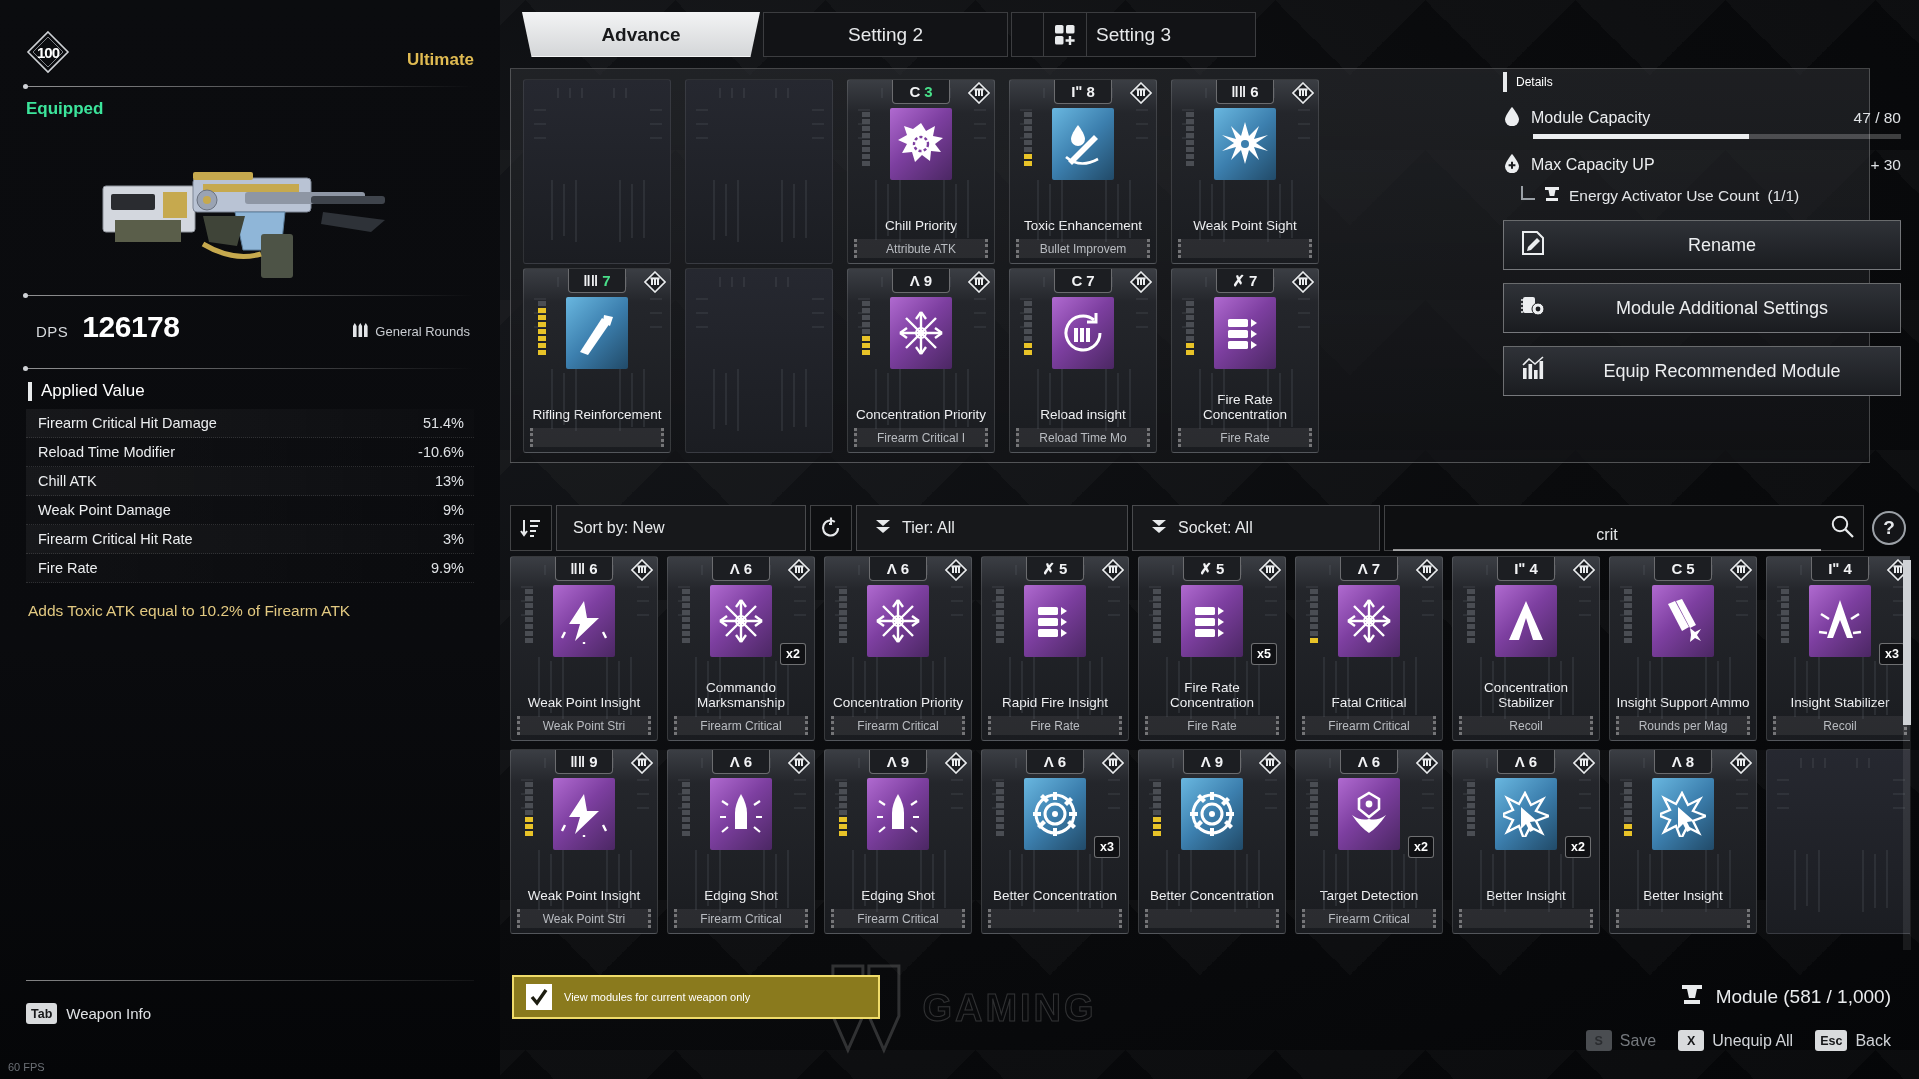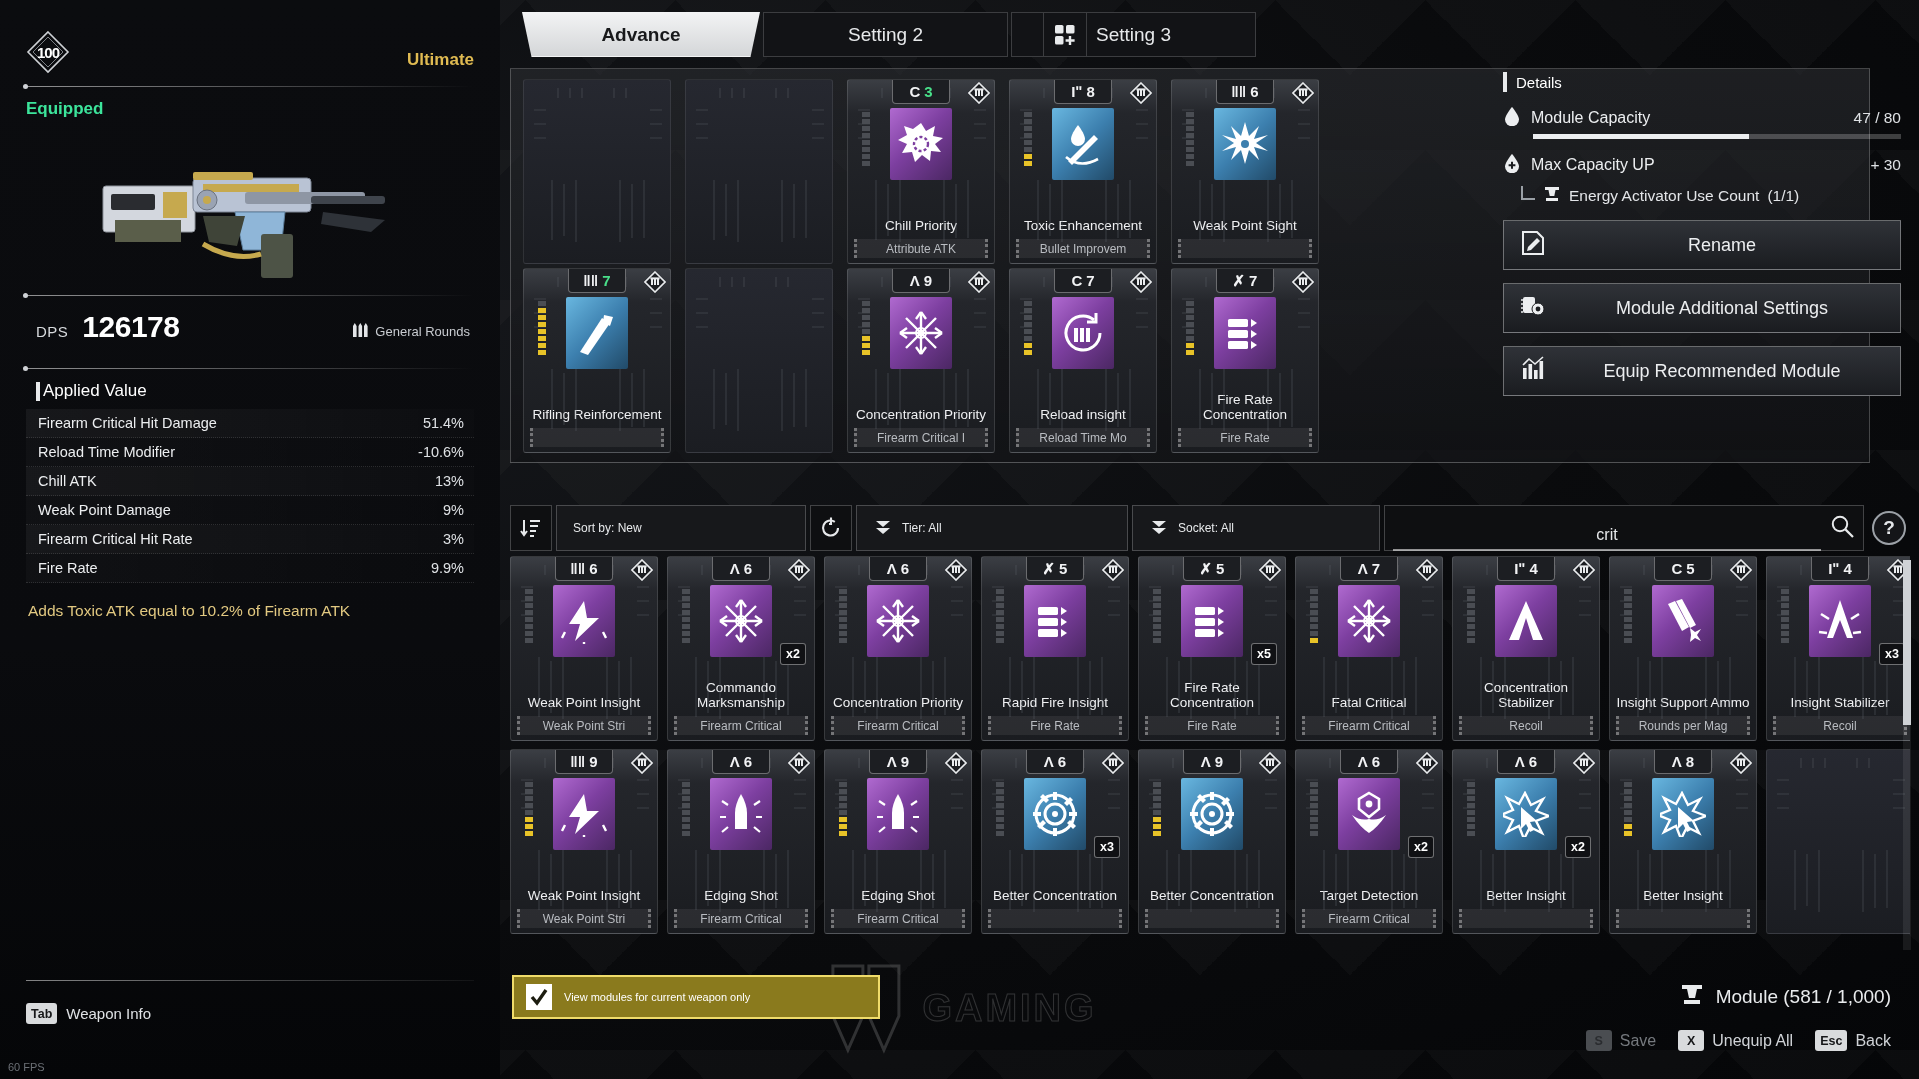--- a/index.html
+++ b/index.html
@@ -45,21 +45,21 @@
 
   .equipped{ color:#3ce49b; font-size:17px; font-weight:600; margin-top:12px;}
 
   .weapon-img{ height:150px; margin: 14px 0 6px 0; display:flex;align-items:center;justify-content:center;}
 
   .dps-row{ display:flex; align-items:baseline; gap:14px; padding: 14px 4px 12px 10px; }
   .dps-label{ font-size:15px; color:#d7dadd; letter-spacing:.5px;}
   .dps-val{ font-size:30px; font-weight:700; color:#fff; letter-spacing:-.5px;}
   .ammo{ margin-left:auto; display:flex; align-items:center; gap:7px; font-size:13px; color:#c9ccd1;}
 
-  .sec-title{ display:flex; align-items:center; gap:3px; font-size:17px; color:#fff; margin:12px 0 8px 10px;}
+  .sec-title{ display:flex; align-items:center; gap:9px; font-size:17px; color:#fff; margin:12px 0 8px 2px;}
   .sec-title .bar{ width:4px;height:19px; background:#e8eaec; display:inline-block;}
 
   .stat-row{ display:flex; justify-content:space-between; align-items:center;
     padding:6px 10px 6px 12px; font-size:14.5px;
     border-bottom:1px dotted rgba(255,255,255,.13);
     background: linear-gradient(90deg, rgba(255,255,255,.055), rgba(255,255,255,.008));}
   .stat-row:nth-child(even){ background: linear-gradient(90deg, rgba(255,255,255,.025), rgba(255,255,255,0)); }
   .stat-name{ color:#eceef0; }
   .stat-val{ color:#dfe2e5; }
 
@@ -124,42 +124,42 @@
   .mod-name{ margin-top:auto; width:100%; text-align:center; font-size:13.5px; color:#f0f1f3;
     line-height:1.12; padding:0 5px 6px 5px;}
   .mod-tag{ width:calc(100% - 12px); margin:0 6px 5px 6px; height:19px;
     background:rgba(255,255,255,.07); border-left:3px dotted rgba(255,255,255,.35);
     border-right:3px dotted rgba(255,255,255,.35);
     display:flex;align-items:center;justify-content:center;
     font-size:12px; color:#b9bcc1; white-space:nowrap; overflow:hidden;}
 
   
   .details{ position:absolute; right:18px; top:72px; width:398px; }
-  .det-title{ display:flex;align-items:center;gap:9px; font-size:15px; color:#fff; margin-bottom:14px;}
+  .det-title{ display:flex;align-items:center;gap:9px; font-size:12px; color:#fff; margin-bottom:14px;}
   .det-title .bar{ width:4px;height:20px;background:#e8eaec;}
   .det-row{ display:flex; align-items:center; gap:10px; font-size:16px; color:#eceef0; margin-bottom:4px;}
   .det-row .val{ margin-left:auto; color:#dfe2e5; font-size:15.5px;}
   .cap-bar{ height:5px; background:rgba(255,255,255,.22); margin:1px 0 14px 30px; }
   .cap-fill{ height:100%; background:#eceef0; }
   .det-sub{ display:flex;align-items:center;gap:8px; font-size:15.5px; color:#e3e5e8; margin:8px 0 0 18px;}
   .elbow{ width:14px;height:14px; border-left:2px solid #9aa0a6; border-bottom:2px solid #9aa0a6; margin-bottom:7px;}
 
   .det-btn{ margin-top:13px; height:50px; display:flex; align-items:center; gap:14px;
     padding:16px 16px; background: linear-gradient(180deg,#2f3238,#1a1c20);
     border:1px solid rgba(255,255,255,.35); cursor:pointer; position:relative;}
   .det-btn .lbl{ flex:1; text-align:center; font-size:18px; color:#eceef0; }
   .det-btn svg{ width:26px;height:26px; flex:0 0 26px;}
 
   
   .toolbar{ position:absolute; left:510px; top:505px; width:1400px; height:46px;
     display:flex; align-items:stretch; gap:4px; }
   .tb-iconbtn{ width:42px; background:#0e0f11; border:1px solid rgba(255,255,255,.22);
     display:flex;align-items:center;justify-content:center; cursor:pointer;}
   .tb-field{ background:#17181b; border:1px solid rgba(255,255,255,.22);
-    display:flex;align-items:center; gap:9px; padding:0 16px; font-size:12px; color:#e7e9eb; cursor:pointer;}
+    display:flex;align-items:center; gap:9px; padding:0 16px; font-size:16px; color:#e7e9eb; cursor:pointer;}
   .tb-sort{ width:250px; }
   .tb-tier{ width:272px; }
   .tb-socket{ width:248px; }
   .tb-search{ flex:1; background:#0e0f11; border:1px solid rgba(255,255,255,.22);
     display:flex;align-items:center; position:relative; padding:0 8px;}
   .tb-search input{ flex:1; background:transparent; border:none; outline:none;
     color:#e7e9eb; font-size:16px; text-align:center; font-family:inherit;
     border-bottom:2px solid rgba(255,255,255,.55); height:30px; margin-top:16px;}
   .tb-help{ width:42px; display:flex;align-items:center;justify-content:center;}
   .help-circ{ width:34px;height:34px;border-radius:50%; border:2px solid #9ca1a7;

